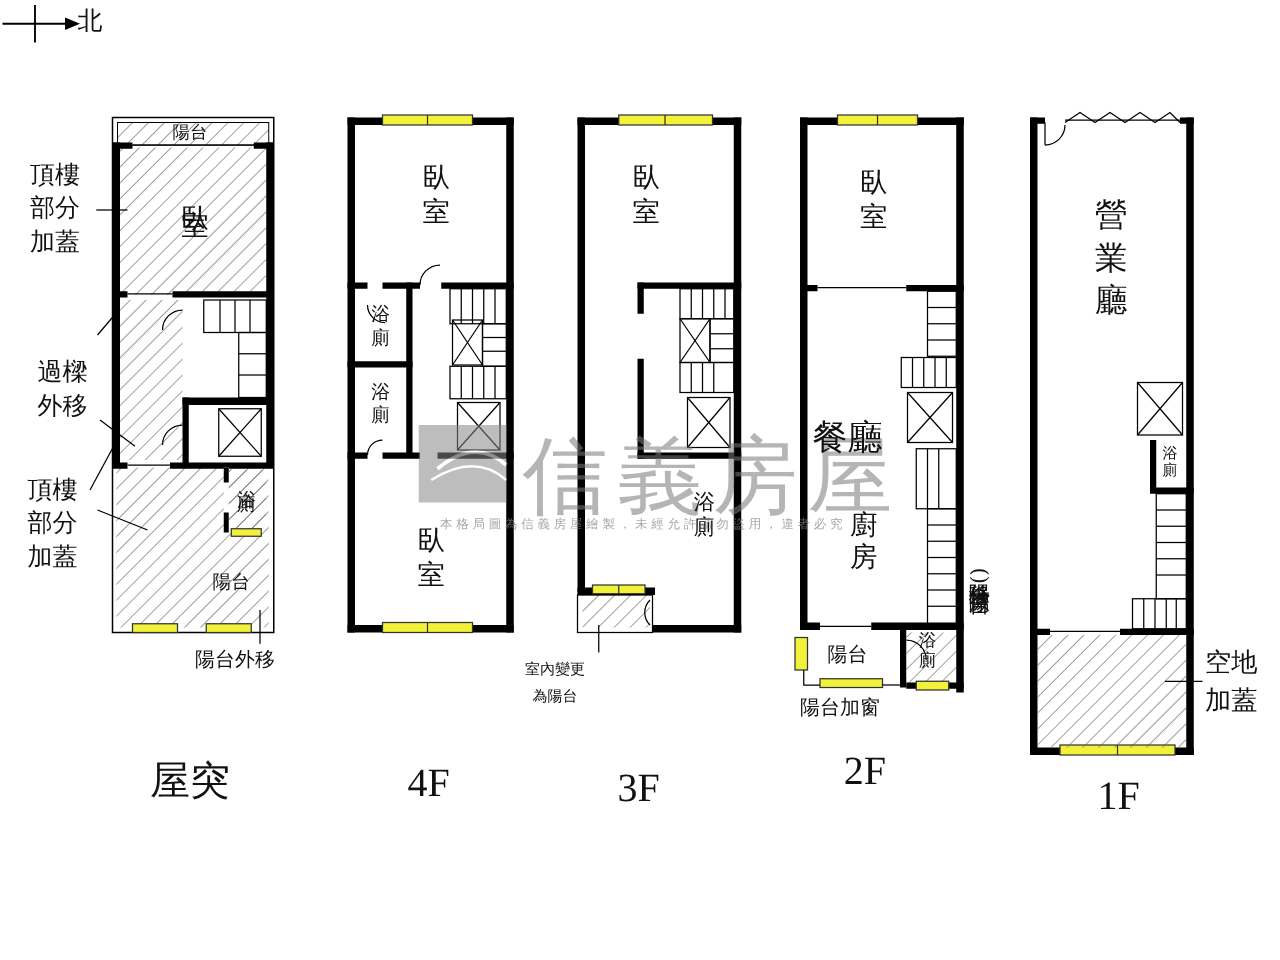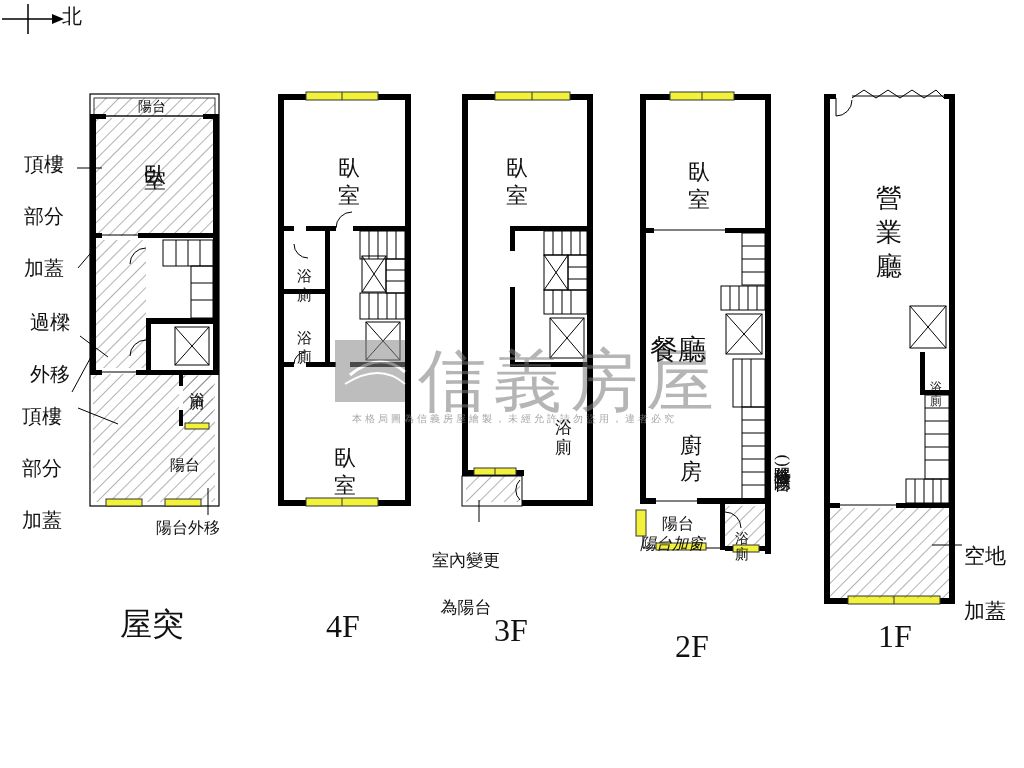--- a/index.html
+++ b/index.html
@@ -2,21 +2,21 @@
 <html><head>
 <meta charset="utf-8">
 <style>
   html, body { margin: 0; padding: 0; background: #ffffff; }
   body { width: 1024px; height: 768px; position: relative; overflow: hidden;
          font-family: "DejaVu Serif", "Liberation Serif", serif; color: #111; }
   svg.plan { position: absolute; left: 0; top: 0; width: 1024px; height: 768px; }
   .lbl { position: absolute; font-family: "DejaVu Serif", "Liberation Serif", serif;
          color: #111; line-height: 1; white-space: nowrap; }
   .vert { writing-mode: vertical-rl; letter-spacing: 2px; }
-  .stack { display: block; text-align: center; margin-top: 25px; }
+  .stack { display: block; text-align: center; }
   .room { font-size: 22px; }
   .room-sm { font-size: 15px; }
   .note { font-size: 20px; line-height: 27px; }
   .floor { font-size: 32px; font-family: Liberation Serif, serif; }
   .disclaimer { position: absolute; left: 178px; top: 688px; width: 700px;
                 font-family: "DejaVu Sans", "Liberation Sans", sans-serif;
                 font-size: 16.5px; line-height: 24px; color: #111; }
   .wm-big { position: absolute; left: 418px; top: 336px; font-size: 68px; letter-spacing: 8px;
             color: rgba(120,120,120,0.55); font-family: Liberation Mono, monospace; }
   .wm-small { position: absolute; left: 352px; top: 412px; font-size: 10px; letter-spacing: 3px;
@@ -328,56 +328,56 @@
 </div>
 
 <div class="lbl room" style="left:506px;top:132px;">
   <span class="stack">臥</span>
   <span class="stack" style="margin-top:6px">室</span>
 </div>
 <div class="lbl room-sm" style="left:555px;top:394px;font-size:17px;">
   <span class="stack">浴</span>
   <span class="stack" style="margin-top:3px">廁</span>
 </div>
-<div class="lbl" style="left:432px;top:524px;font-size:17px;line-height:22px;">
+<div class="lbl" style="left:420px;top:524px;font-size:12px;line-height:22px;">
   <span class="stack">室內變更</span>
   <span class="stack">為陽台</span>
 </div>
 
 <div class="lbl room" style="left:688px;top:136px;">
   <span class="stack">臥</span>
   <span class="stack" style="margin-top:6px">室</span>
 </div>
 <div class="lbl room" style="left:650px;top:336px;font-size:28px;">餐廳</div>
 <div class="lbl room" style="left:680px;top:410px;">
   <span class="stack">廚</span>
   <span class="stack" style="margin-top:4px">房</span>
 </div>
 <div class="lbl room-sm" style="left:662px;top:516px;font-size:16px;">陽台</div>
 <div class="lbl room-sm" style="left:735px;top:506px;font-size:14px;">
   <span class="stack">浴</span>
   <span class="stack" style="margin-top:2px">廁</span>
 </div>
-<div class="lbl" style="left:640px;top:536px;font-size:16px;font-style:italic;">陽台加窗</div>
+<div class="lbl" style="left:640px;top:558px;font-size:16px;">陽台加窗</div>
 <div class="lbl vert" style="left:774px;top:454px;font-size:17px;letter-spacing:0;">陽台外移(原陽台)</div>
 
 <div class="lbl room" style="left:876px;top:160px;font-size:26px;">
   <span class="stack">營</span>
   <span class="stack" style="margin-top:8px">業</span>
   <span class="stack" style="margin-top:8px">廳</span>
 </div>
 <div class="lbl" style="left:930px;top:356px;font-size:12px;">
   <span class="stack">浴</span>
   <span class="stack" style="margin-top:2px">廁</span>
 </div>
 <div class="lbl note" style="left:964px;top:518px;font-size:21px;line-height:30px;font-family:Liberation Mono, monospace;">
   <span class="stack">空地</span>
   <span class="stack">加蓋</span>
 </div>
 
 <div class="lbl floor" style="left:120px;top:608px;">屋突</div>
 <div class="lbl floor" style="left:326px;top:610px;">4F</div>
 <div class="lbl floor" style="left:494px;top:614px;">3F</div>
-<div class="lbl floor" style="left:675px;top:630px;">2F</div>
+<div class="lbl floor" style="left:675px;top:600px;">2F</div>
 <div class="lbl floor" style="left:878px;top:620px;">1F</div>
 
 <div class="disclaimer">
 </div>
 
 </body></html>

